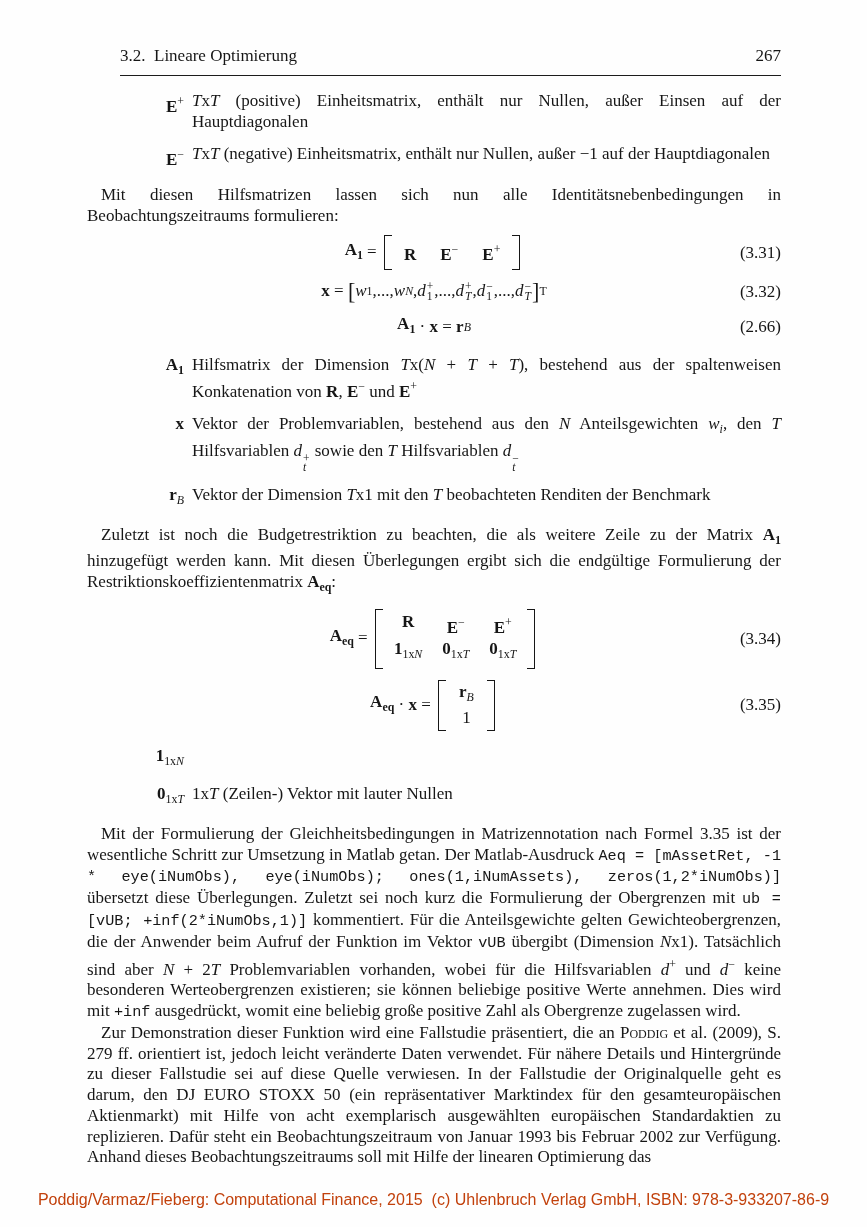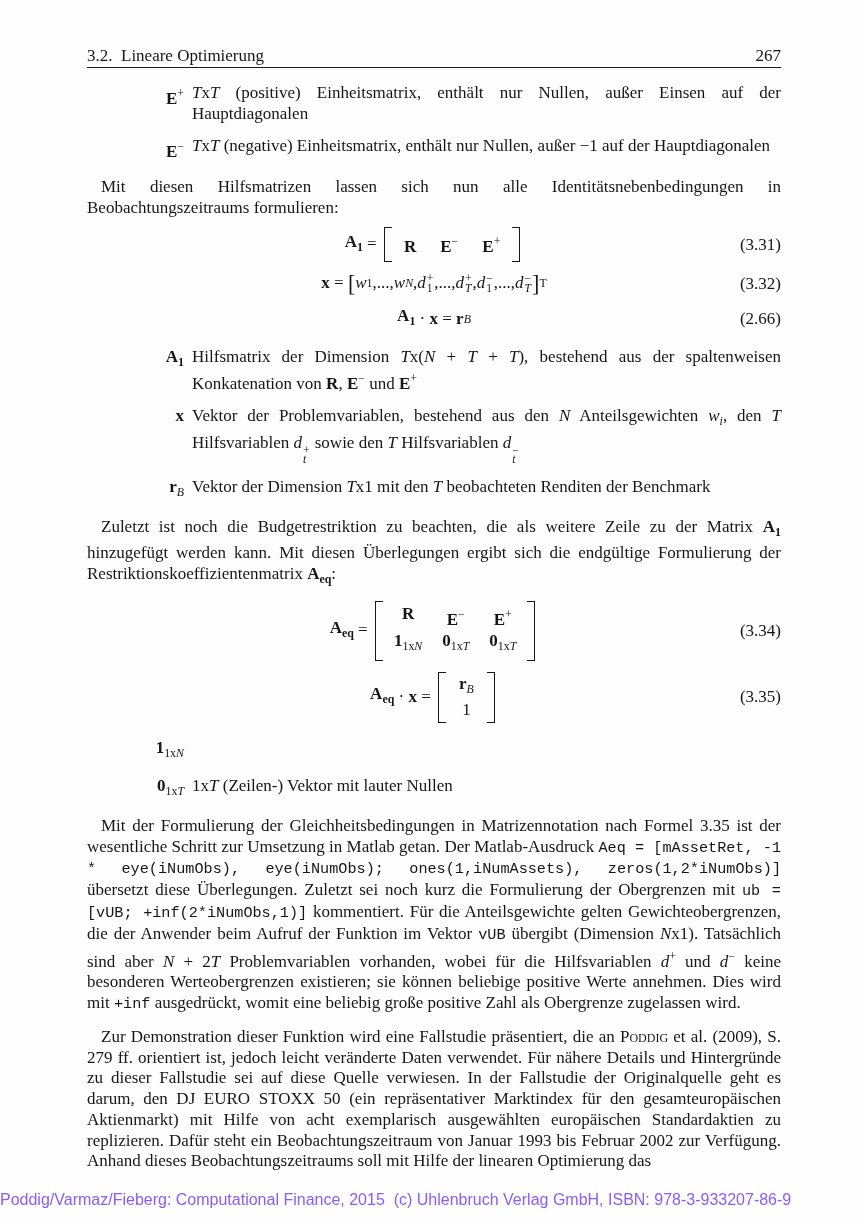--- a/index.html
+++ b/index.html
@@ -12,33 +12,34 @@
     color:#161616;
     font-family:"Liberation Serif", serif;
     font-size:17px;
     line-height:20.8px;
     overflow:hidden;
   }
   
   .pagehead{
     display:flex;justify-content:space-between;align-items:center;
     border-bottom:1.6px solid #1c1c1c;
-    padding-bottom:0;
+    padding-bottom:8px;
+    margin-left:33px;
   }
   .pagehead span{white-space:pre;}
   
   .defs{margin:15px 0 0 0;}
   .defitem{display:flex;margin-bottom:12px;}
   .defitem:last-child{margin-bottom:0;}
   .defterm{flex:none;width:105px;text-align:right;padding-right:8px;box-sizing:border-box;}
   .defdesc{flex:1;text-align:justify;}
   
   .para{margin:14px 0 0 0;text-align:justify;}
   .para.indent{text-indent:14px;}
-  .para.noskip{margin-top:12px;}
+  .para.noskip{margin-top:0;}
   
   .eq{position:relative;display:flex;justify-content:center;align-items:center;margin-top:9px;min-height:26px;}
   .eq.tall{margin-top:11px;}
   .eqbody{display:inline-flex;align-items:center;}
   .eqnum{position:absolute;right:0;top:50%;transform:translateY(-50%);margin-left:12px;}
   
   .fence{display:inline-flex;align-items:stretch;margin:0 3px;}
   .lb,.rb{width:7px;flex:none;}
   .lb{border:1.7px solid #161616;border-right:0;}
   .rb{border:1.7px solid #161616;border-left:0;}
@@ -50,23 +51,24 @@
   .bb{font-size:1.3em;line-height:1;}
   
   .ss{display:inline-flex;flex-direction:column;align-items:flex-start;font-size:11.5px;line-height:9.5px;vertical-align:-6px;margin:0 1px;}
   .ss span{display:block;}
   sup,sub{font-size:70%;}
   code{font-family:"Liberation Mono", monospace;font-size:15.2px;}
   .sc{font-variant:small-caps;}
   
   .pagefoot{
     position:absolute;left:0;right:0;bottom:16px;
+    text-align:center;
     font-family:"Liberation Sans", sans-serif;
     font-size:16px;
-    color:#8b5cf6;
+    color:#c2410c;
     white-space:pre;
   }
 </style>
 </head>
 <body>
 
 <div class="page">
 
   <header class="pagehead">
     <span>3.2.  Lineare Optimierung</span>

